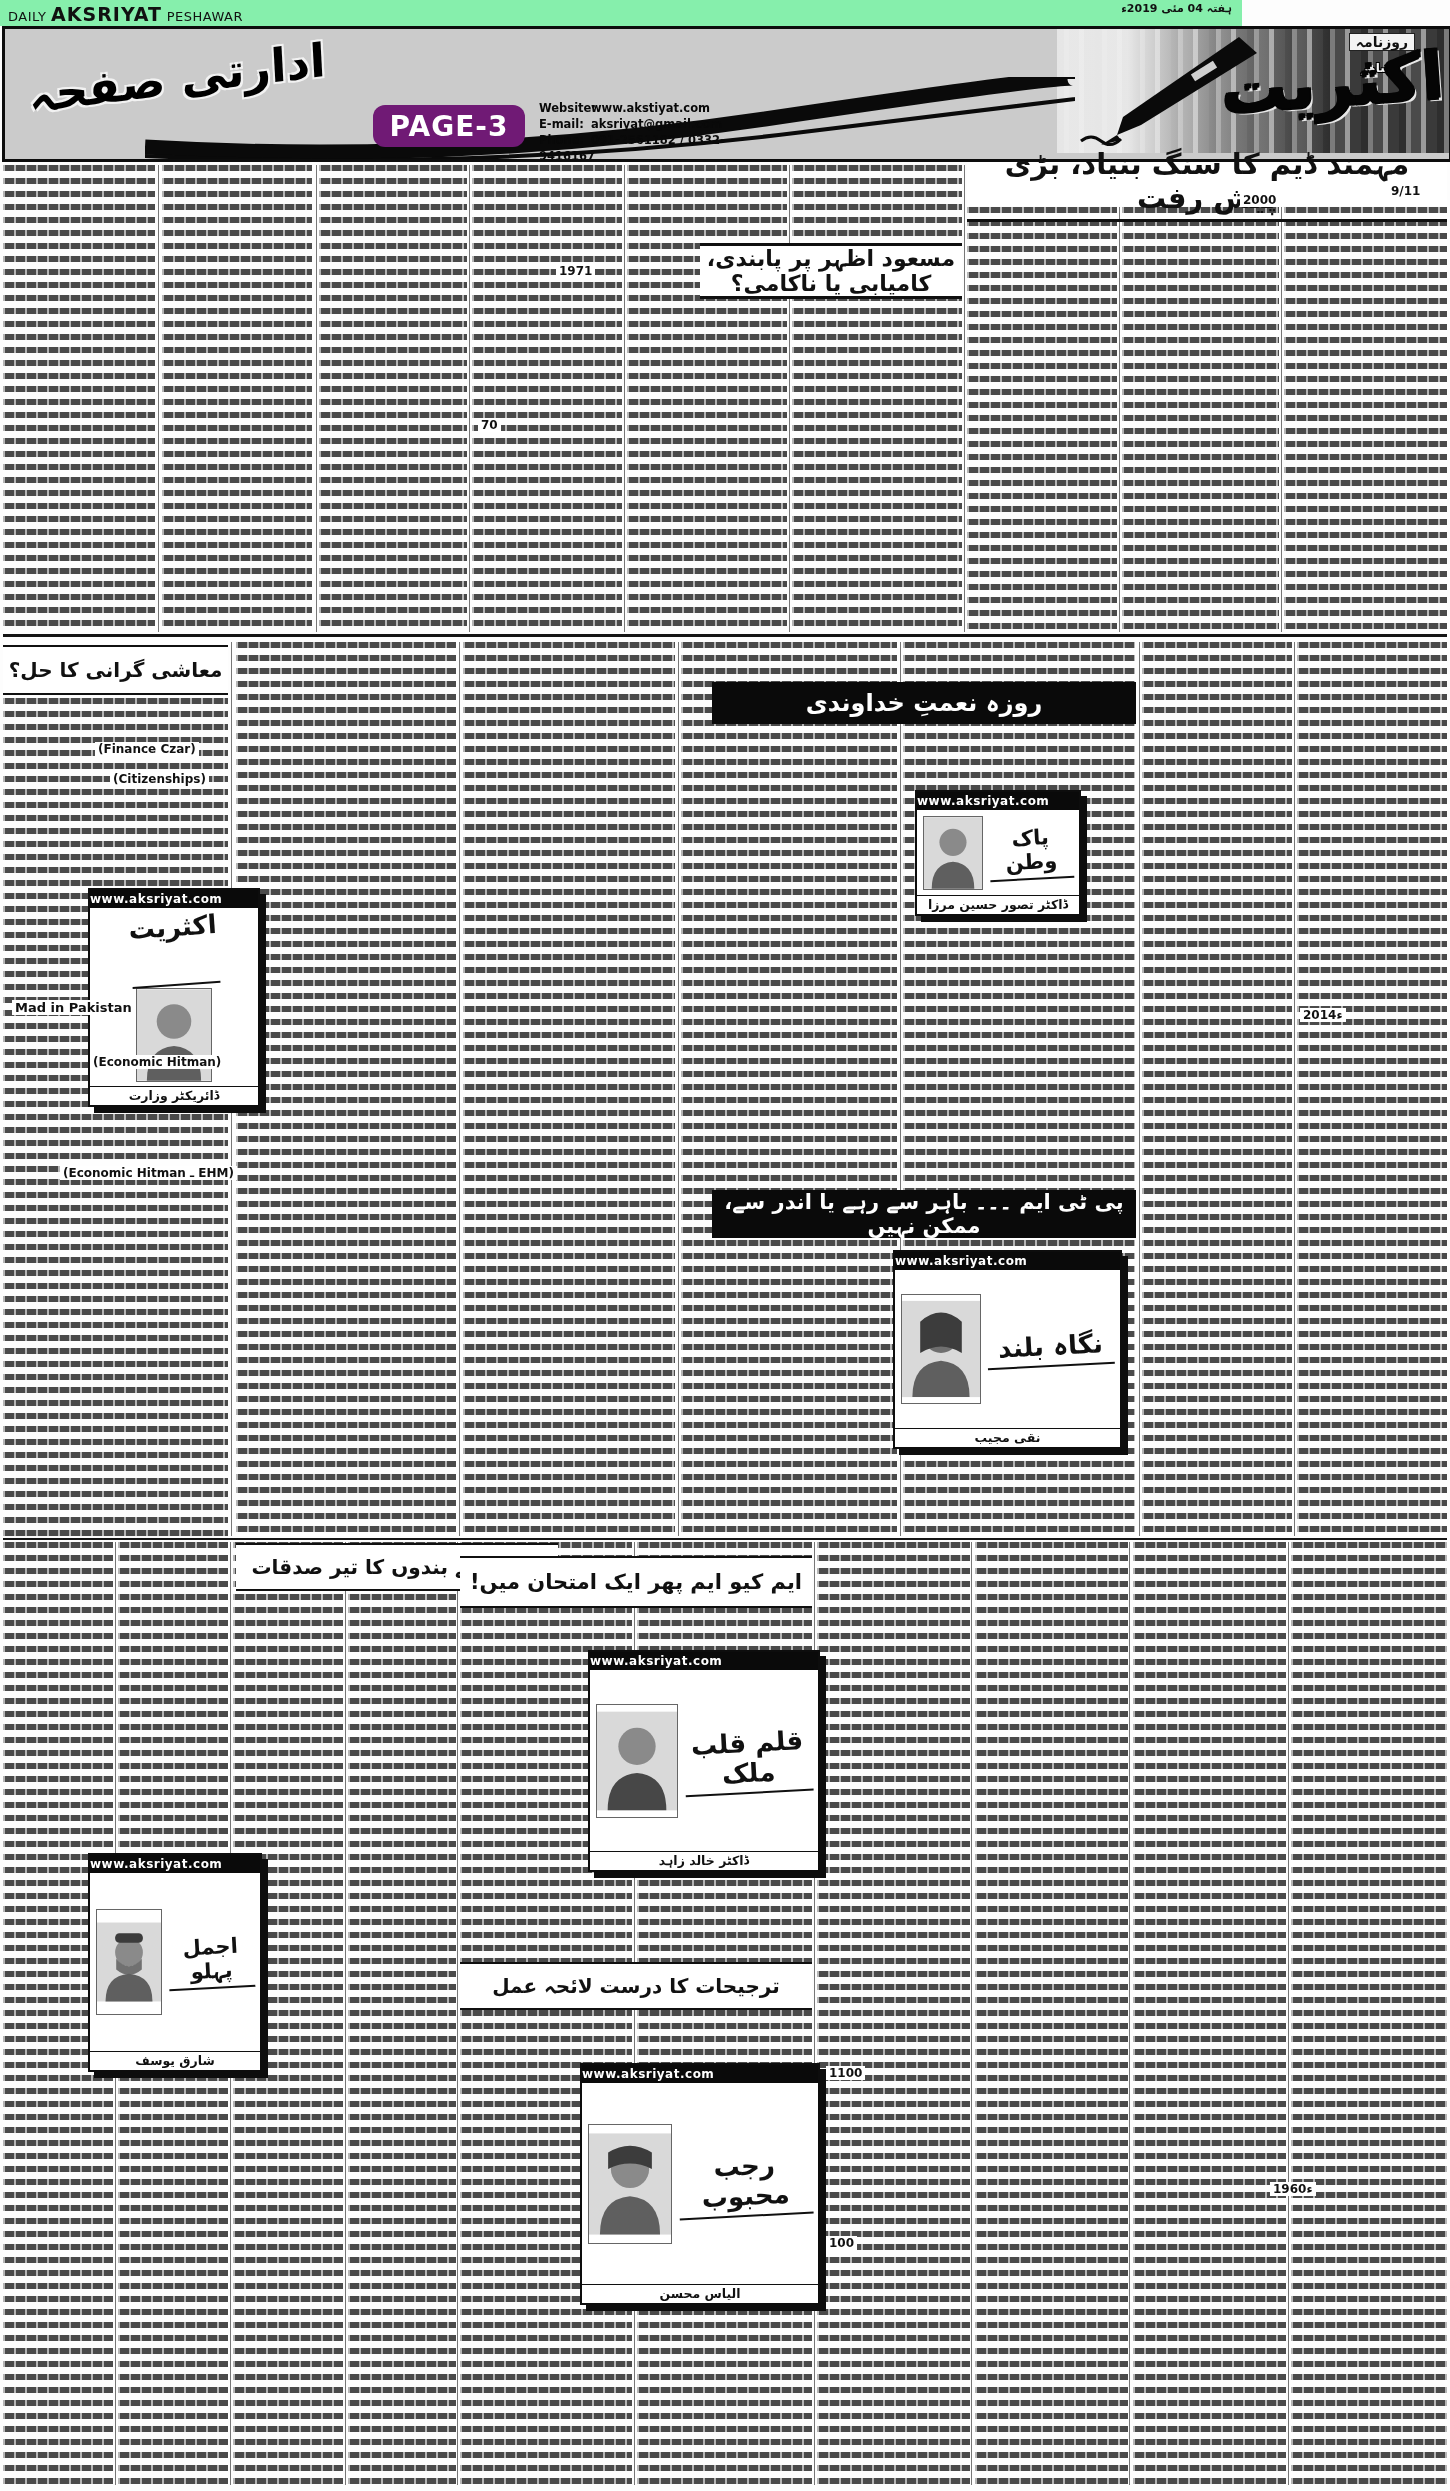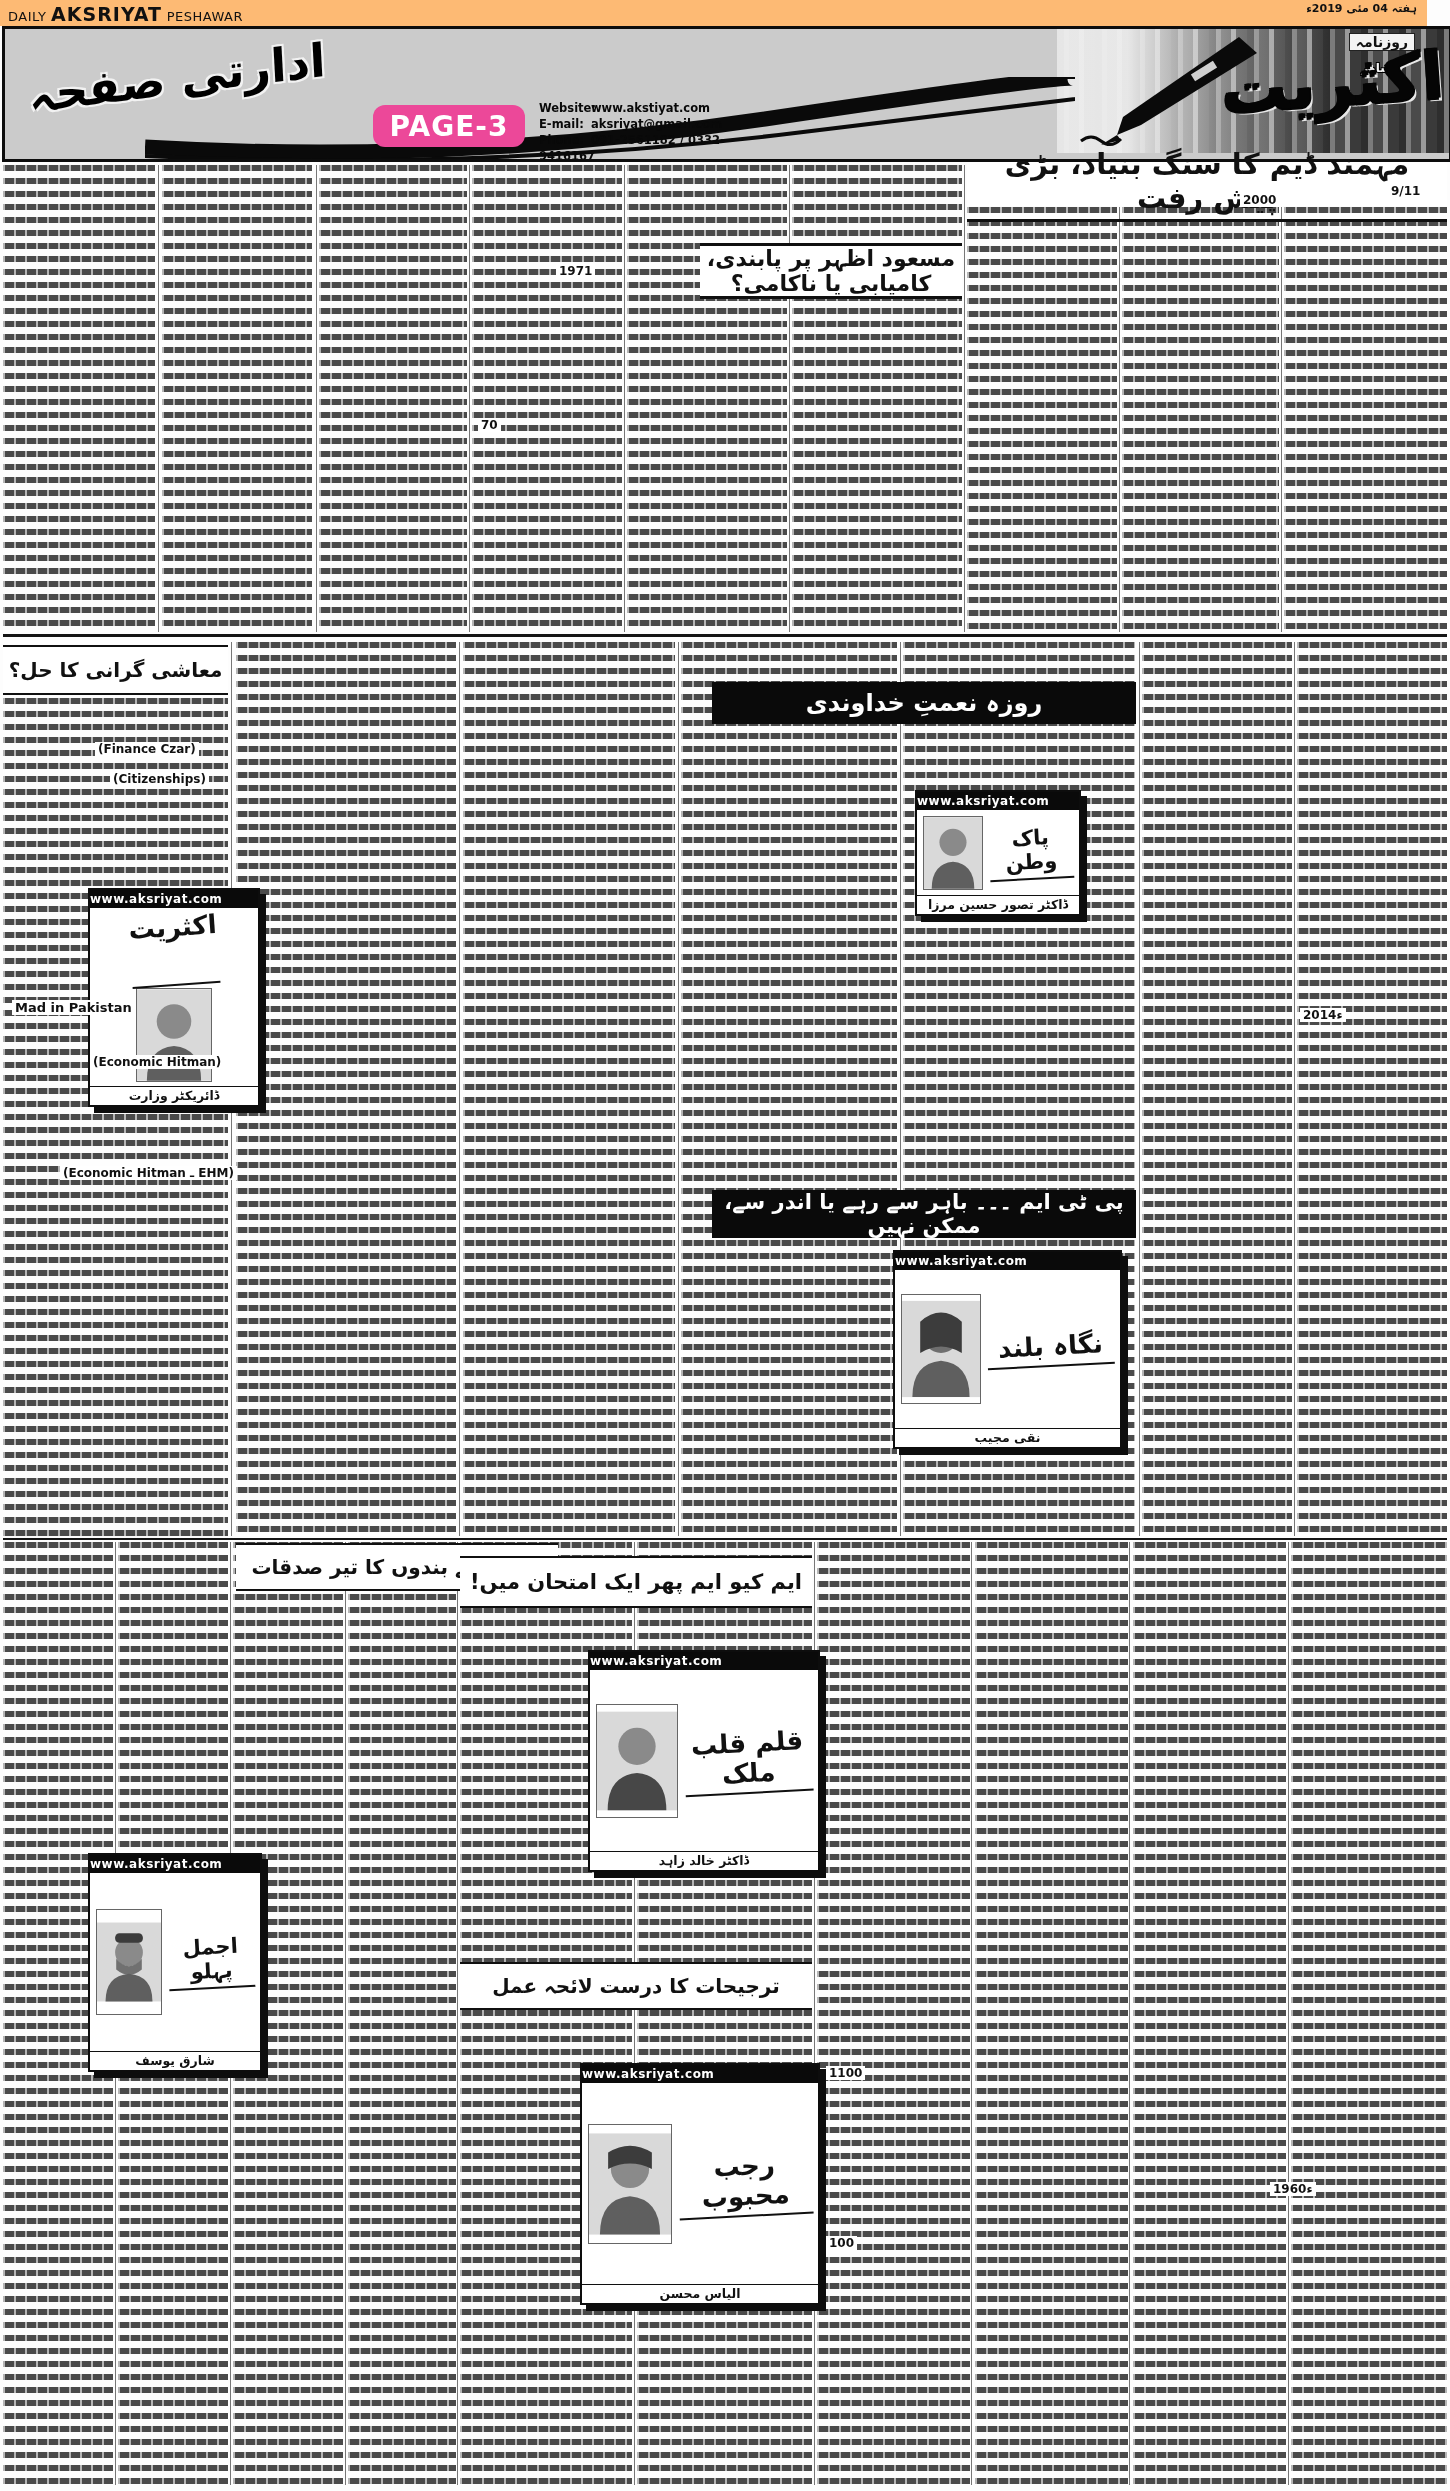--- a/index.html
+++ b/index.html
@@ -1,32 +1,32 @@
 <!DOCTYPE html>
 <html><head>
 <meta charset="utf-8">
 <style>
   html,body{margin:0;padding:0;background:#e9e9e9;}
   .page{position:relative;width:1450px;height:2491px;margin:0 auto;background:#fdfdfd;
         font-family:"DejaVu Sans",sans-serif;overflow:hidden;color:#111;}
   
-  .topbar{position:absolute;left:0;top:0;width:1427px;height:26px;background:#fdba74;}
+  .topbar{position:absolute;left:0;top:0;width:1242px;height:26px;background:#86efac;}
   .topbar .left{position:absolute;left:8px;top:3px;font-size:13px;letter-spacing:.5px;}
   .topbar .left b{font-size:19px;font-weight:800;letter-spacing:1px;}
   .topbar .right{position:absolute;right:10px;top:2px;font-size:11px;font-weight:bold;direction:rtl;}
   
   .masthead{position:absolute;left:2px;top:26px;width:1444px;height:130px;background:#cbcbcb;
             border:3px solid #0d0d0d;overflow:hidden;}
   .edition{position:absolute;left:12px;top:22px;width:320px;font-size:46px;font-weight:800;
            direction:rtl;text-align:center;transform:rotate(-7deg) skewX(-4deg);
            color:#000;text-shadow:2px 2px 0 #f2f2f2,-2px -2px 0 #f2f2f2,2px -2px 0 #f2f2f2,-2px 2px 0 #f2f2f2;}
   .printer{position:absolute;left:330px;top:2px;width:760px;direction:rtl;text-align:center;
            font-size:13.5px;font-weight:bold;line-height:21px;color:#101010;}
   .swoosh{position:absolute;left:140px;top:48px;width:930px;height:82px;}
-  .pagebadge{position:absolute;left:368px;top:76px;width:152px;height:42px;background:#ec4899;
+  .pagebadge{position:absolute;left:368px;top:76px;width:152px;height:42px;background:#701a75;
              border-radius:12px;color:#fff;font-size:28px;font-weight:800;letter-spacing:1px;
              display:flex;align-items:center;justify-content:center;}
   .contact{position:absolute;left:534px;top:71px;width:240px;font-size:11.5px;line-height:16px;color:#090909;}
   .contact .lbl{display:inline-block;width:52px;font-weight:bold;}
   .contact .val{font-weight:800;}
   .logoarea{position:absolute;right:0;top:0;width:392px;height:124px;
             background:
               linear-gradient(90deg,rgba(240,240,240,.95) 0 18%,rgba(240,240,240,.35) 45%,rgba(240,240,240,0) 70%),
               repeating-linear-gradient(90deg,#2e2e2e 0 7px,#7b7b7b 7px 12px,#4a4a4a 12px 22px,#9a9a9a 22px 27px,#3a3a3a 27px 38px);}
   .pen{position:absolute;right:188px;top:4px;width:190px;height:118px;}

